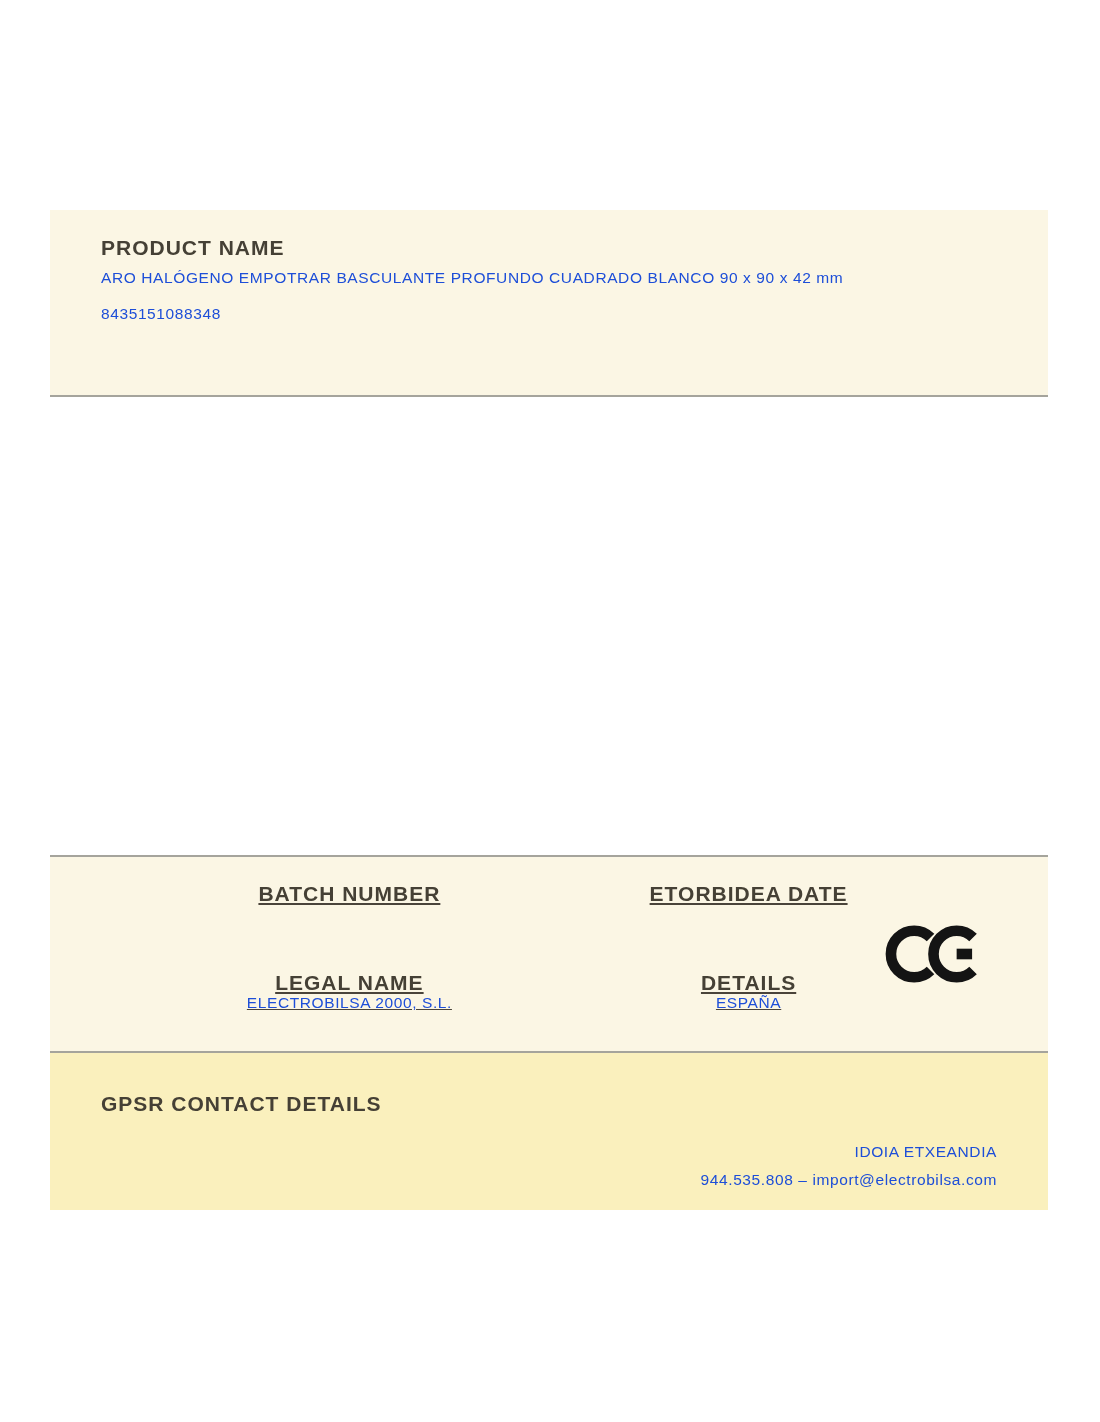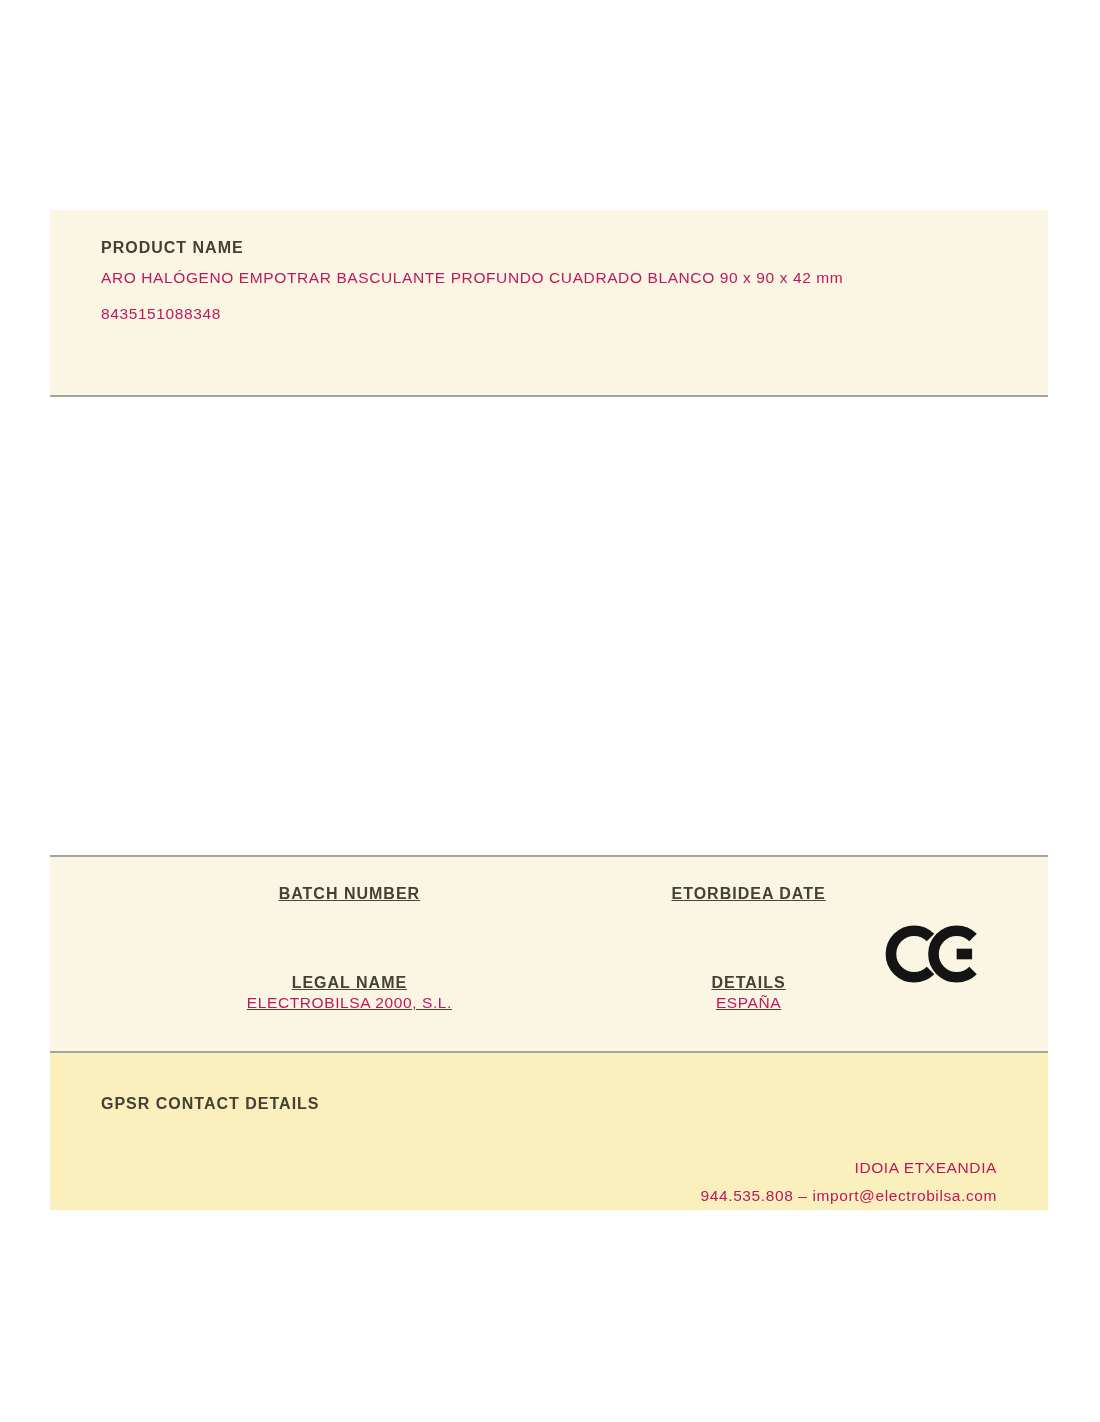--- a/index.html
+++ b/index.html
@@ -25,31 +25,31 @@
   .yellow { background: #faf0bd; }
 
   
   .product-card {
     top: 210px;
     height: 187px;
     border-bottom: 2px solid #a5a49c;
     padding: 28px 51px 0 51px;
   }
   .label {
-    font-size: 16px;
+    font-size: 21px;
     font-weight: 700;
     letter-spacing: 1px;
     color: #454035;
     line-height: 20px;
   }
   .value {
     font-size: 15.5px;
     font-weight: 400;
     letter-spacing: 0.6px;
-    color: #be185d;
+    color: #1d4ed8;
     line-height: 20px;
   }
   .product-card .value.product-name { margin-top: 10px; }
   .product-card .label.ean { margin-top: 40px; }
   .product-card .value.ean { margin-top: 16px; }
 
   
   .trace-card {
     top: 855px;
     height: 198px;
@@ -77,26 +77,26 @@
   }
   .ce-area svg { display: block; }
 
   
   .contact-card {
     top: 1053px;
     height: 157px;
     display: flex;
     justify-content: space-between;
     padding: 0 51px;
-    flex-direction: column;
   }
   .contact-card .label { padding-top: 41px; white-space: nowrap; }
   .contact-lines {
     padding-top: 37px;
     text-align: right;
+    margin-top: 48px;
   }
   .contact-lines .value {
     line-height: 28px;
     white-space: nowrap;
   }
 </style>
 </head>
 <body>
 
 <div class="page">

